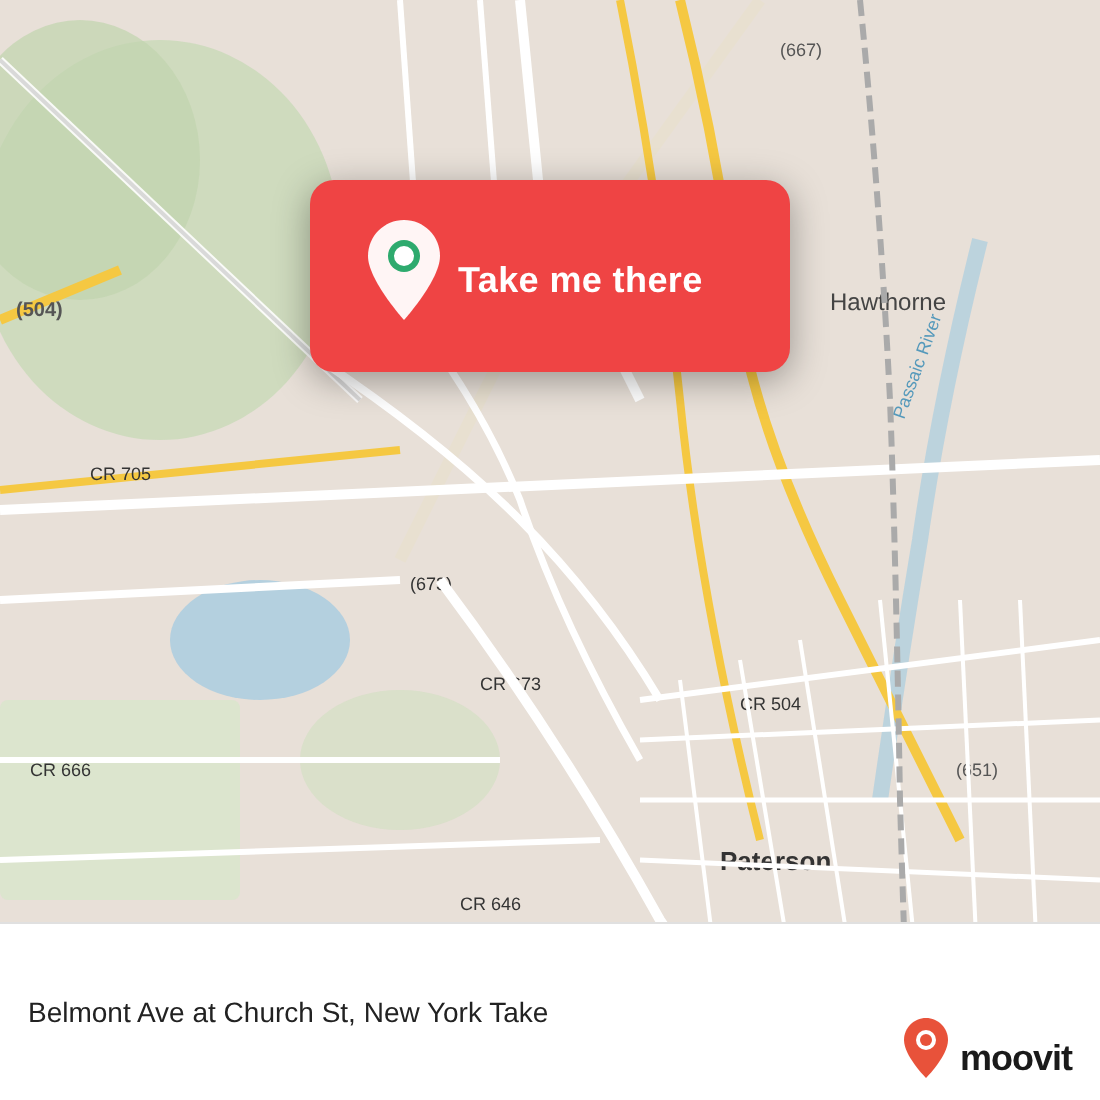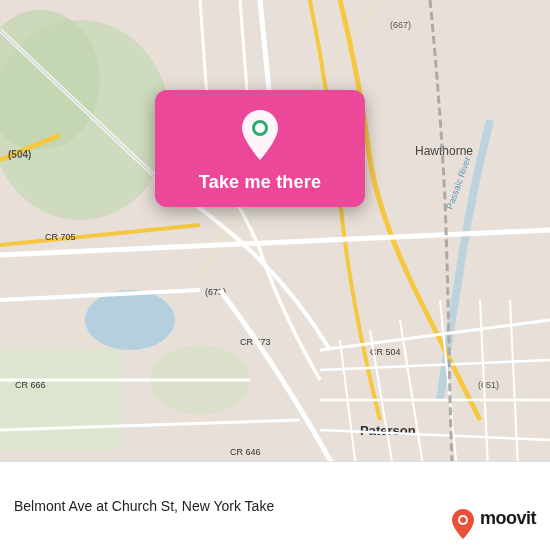--- a/index.html
+++ b/index.html
@@ -34,25 +34,25 @@
       top: 0; left: 0;
       width: 550px;
       height: 550px;
     }
 
     
     #take-me-there-card {
       position: absolute;
       top: 90px;
       left: 155px;
-      width: 210px;
-      background: #ec4899;
+      width: 240px;
+      background: #ef4444;
       border-radius: 12px;
       display: flex;
-      flex-direction: column;
+      flex-direction: row;
       align-items: center;
       padding: 18px 20px 14px 20px;
       box-shadow: 0 4px 18px rgba(0,0,0,0.35);
       cursor: pointer;
     }
 
     #pin-icon-wrapper {
       width: 54px;
       height: 54px;
       display: flex;
@@ -86,21 +86,21 @@
 
     #location-text {
       font-size: 14px;
       color: #222;
       font-weight: 500;
       flex: 1;
     }
 
     #moovit-logo {
       display: flex;
-      align-items: flex-start;
+      align-items: flex-end;
       gap: 4px;
       margin-top: 36px;
     }
 
     #moovit-logo-text {
       font-size: 18px;
       font-weight: 700;
       color: #1a1a1a;
       letter-spacing: -0.5px;
     }

